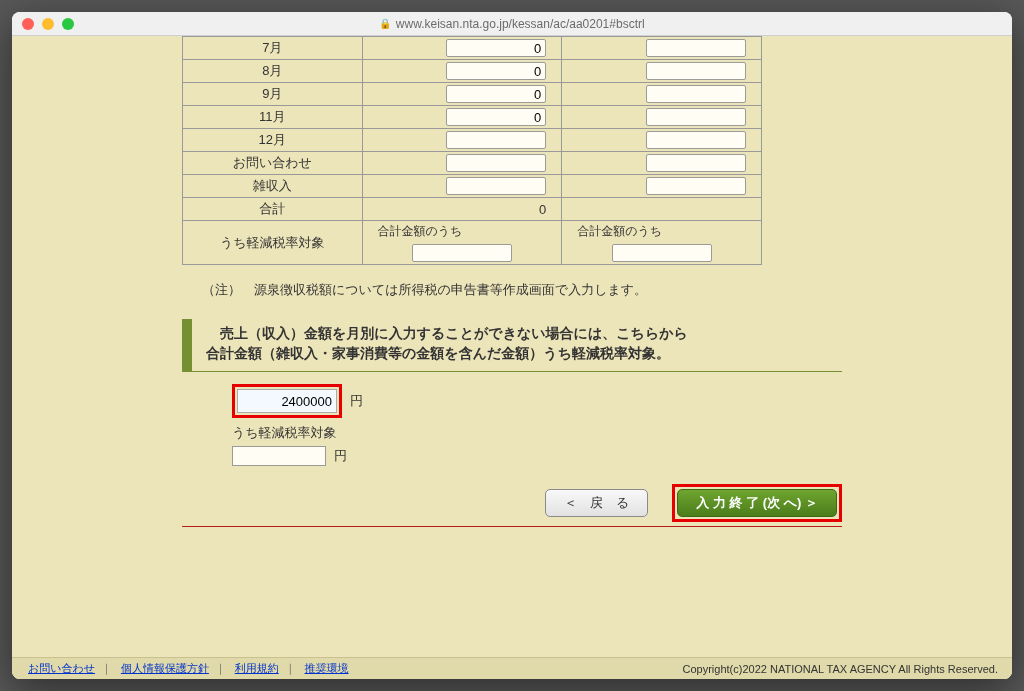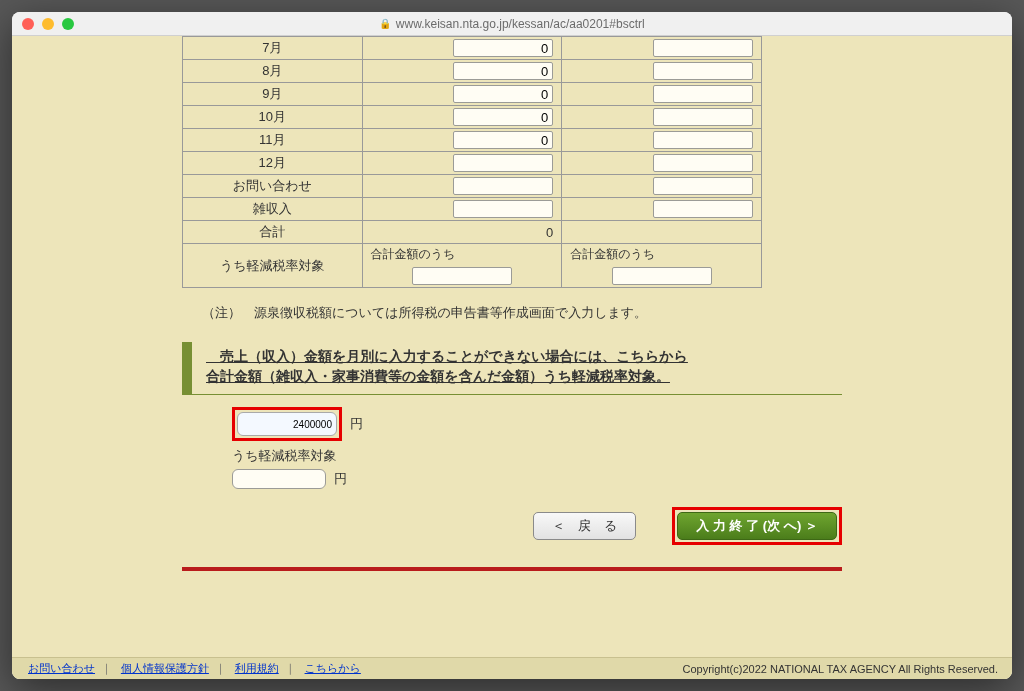--- a/index.html
+++ b/index.html
@@ -56,21 +56,21 @@
     color: #333;
   }
   table.grid {
     border-collapse: collapse;
     width: 580px;
     margin: 0;
     background: #ede5ba;
   }
   table.grid th, table.grid td {
     border: 1px solid #999;
-    padding: 2px 8px;
+    padding: 2px 15px;
     font-weight: normal;
     font-size: 13px;
   }
   td.month-label {
     width: 180px;
     text-align: center;
     background: #ede5ba;
     font-weight: bold;
   }
   td.val-cell {
@@ -103,42 +103,41 @@
     border-radius: 2px;
   }
   .sub-label { font-size: 12px; margin-bottom: 4px; text-align: left; }
   .note-line { margin: 16px 0 20px 20px; font-size: 13px; }
   .section-block {
     border-left: 10px solid #778f33;
     border-bottom: 1px solid #778f33;
     padding: 4px 10px 6px 14px;
     margin: 20px 0 12px 0;
     width: 660px;
-    text-decoration: underline;
   }
   .section-block p { margin: 2px 0; font-weight: bold; font-size: 14px; color: #333; }
   .amount-row {
     display: flex; align-items: center; gap: 8px;
     margin: 10px 0 6px 50px;
   }
   .amount-input {
     width: 100px;
     height: 24px;
     border: 1px solid #aaa;
     background: #f4f9ff;
     text-align: right;
-    font-size: 10px;
+    font-size: 13px;
     padding: 0 4px;
-    border-radius: 6px;
+    border-radius: 0;
   }
   .highlight-box { border: 3px solid #e60000; padding: 2px; }
   .sub-tax-line { margin: 6px 0 4px 50px; font-size: 13px; }
   .btn-row {
-    display: flex; justify-content: flex-end; gap: 36px;
-    border-bottom: 4px solid #b91c1c; padding: 12px 0 22px 0;
+    display: flex; justify-content: flex-end; gap: 24px;
+    border-bottom: 1px solid #b91c1c; padding: 12px 0 4px 0;
     width: 660px;
     align-items: center;
   }
   .btn {
     display: inline-flex; align-items: center; justify-content: center;
     height: 28px; padding: 0 18px; border-radius: 5px;
     font-size: 13px; cursor: pointer;
     border: 1px solid #8a8a8a;
   }
   .btn-back {
@@ -200,25 +199,20 @@
           <td class="val-cell"><input class="num-input" value="0" style=""></td>
           <td class="val-cell"><input class="num-input" style=""></td>
         </tr>
         <tr>
           <td class="month-label">8月</td>
           <td class="val-cell"><input class="num-input" value="0" style=""></td>
           <td class="val-cell"><input class="num-input" style=""></td>
         </tr>
         <tr>
           <td class="month-label">9月</td>
-          <td class="val-cell"><input class="num-input" value="0" style=""></td>
-          <td class="val-cell"><input class="num-input" style=""></td>
-        </tr>
-        <tr>
-          <td class="month-label">10月</td>
           <td class="val-cell"><input class="num-input" value="0" style=""></td>
           <td class="val-cell"><input class="num-input" style=""></td>
         </tr>
         <tr>
           <td class="month-label">11月</td>
           <td class="val-cell"><input class="num-input" value="0" style=""></td>
           <td class="val-cell"><input class="num-input" style=""></td>
         </tr>
         <tr>
           <td class="month-label">12月</td>
@@ -281,18 +275,18 @@
       </div>
 
 
     </div>
 
     <div class="footer-bar">
       <div class="footer-links">
         <a href="#">お問い合わせ</a><span class="sep">｜</span>
         <a href="#">個人情報保護方針</a><span class="sep">｜</span>
         <a href="#">利用規約</a><span class="sep">｜</span>
-        <a href="#">こちらから</a>
+        <a href="#">推奨環境</a>
       </div>
       <div class="copyright">Copyright(c)2022 NATIONAL TAX AGENCY All Rights Reserved.</div>
     </div>
   </div>
 </div>
 
 </body></html>

